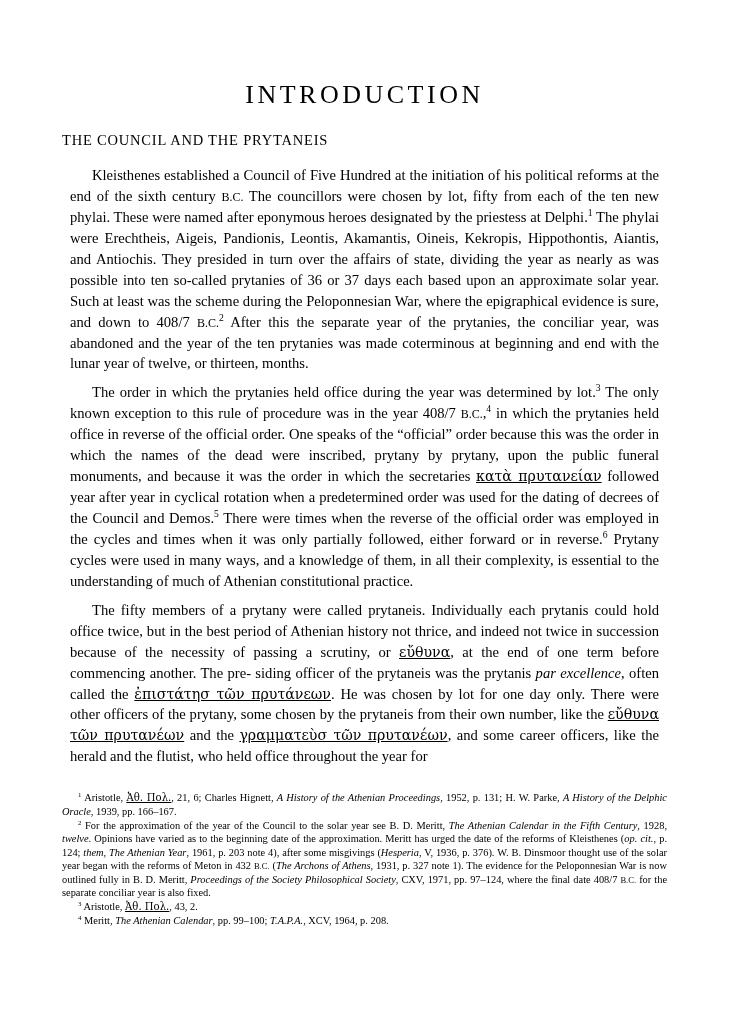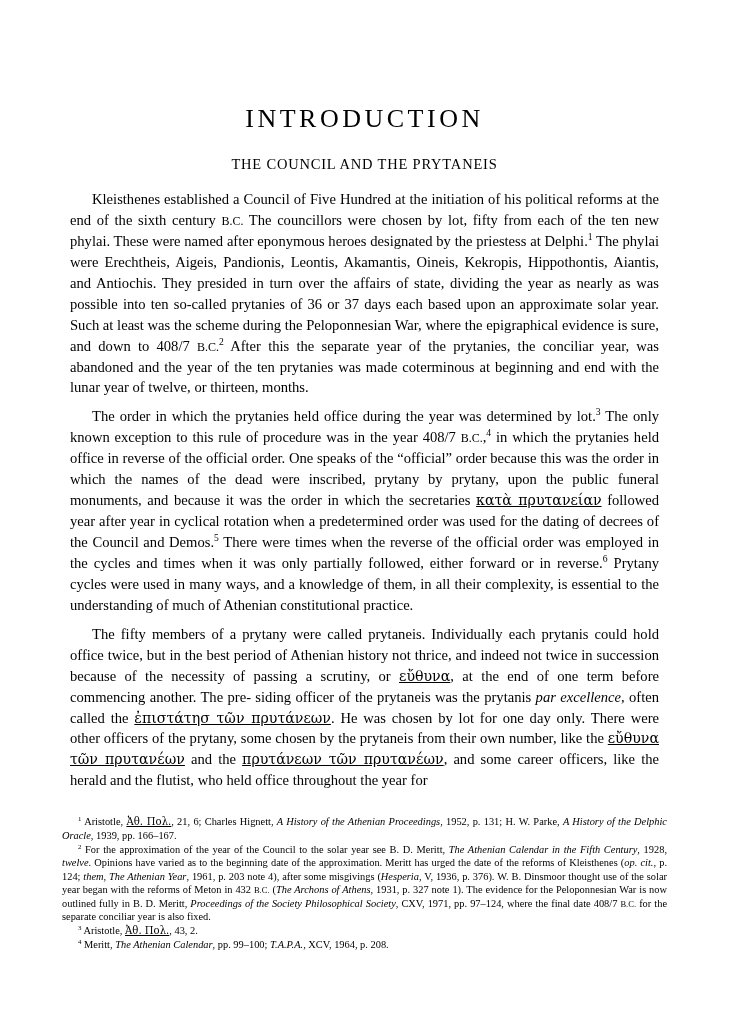--- a/index.html
+++ b/index.html
@@ -12,32 +12,31 @@
     height: 1024px;
     font-family: "Liberation Serif", serif;
     color: #000000;
     overflow: hidden;
   }
   .page {
     position: relative;
     width: 729px;
     height: 1024px;
     box-sizing: border-box;
-    padding: 104px 62px 0 62px;
+    padding: 80px 62px 0 62px;
   }
   .title {
     text-align: center;
     font-size: 26px;
     letter-spacing: 3.5px;
     font-weight: normal;
     margin: 0 0 22px 0;
     font-family: "Liberation Serif", serif;
   }
   .subtitle {
-    text-align: center;
     font-size: 14.5px;
     letter-spacing: 0.8px;
     margin: 0 0 16px 0;
     font-weight: normal;
   }
   p.body-par {
     margin: 8px;
     font-size: 14.6px;
     line-height: 1.435;
     text-align: justify;
@@ -97,21 +96,21 @@
       the official order was employed in the cycles and times when it was only partially followed, either forward
       or in reverse.<sup>6</sup> Prytany cycles were used in many ways, and a knowledge of them, in all their complexity,
       is essential to the understanding of much of Athenian constitutional practice.
     </p>
     <p class="body-par">
       The fifty members of a prytany were called prytaneis. Individually each prytanis could hold office twice,
       but in the best period of Athenian history not thrice, and indeed not twice in succession because of the
       necessity of passing a scrutiny, or <span class="gk">εὔθυνα</span>, at the end of one term before commencing another. The pre-
       siding officer of the prytaneis was the prytanis <span class="it">par excellence</span>, often called the <span class="gk">ἐπιστάτησ τῶν πρυτάνεων</span>.
       He was chosen by lot for one day only. There were other officers of the prytany, some chosen by the
-      prytaneis from their own number, like the <span class="gk">εὔθυνα τῶν πρυτανέων</span> and the <span class="gk">πρυτάνεων τῶν πρυτανέων</span>,
+      prytaneis from their own number, like the <span class="gk">εὔθυνα τῶν πρυτανέων</span> and the <span class="gk">γραμματεὺσ τῶν πρυτανέων</span>,
       and some career officers, like the herald and the flutist, who held office throughout the year for
     </p>
   </div>
 
   <div class="footnotes">
     <p class="fn">
       <sup>1</sup> Aristotle, <span class="gk">Ἀθ. Πολ.</span>, 21, 6; Charles Hignett, <span class="it">A History of the Athenian Proceedings</span>, 1952, p. 131; H. W. Parke, <span class="it">A History of
       the Delphic Oracle</span>, 1939, pp. 166–167.
     </p>
     <p class="fn">

